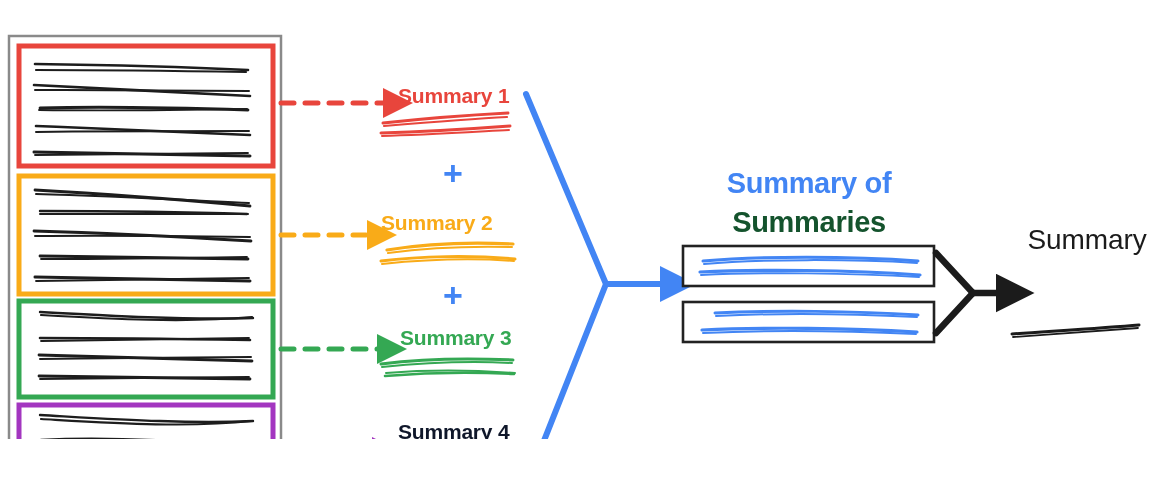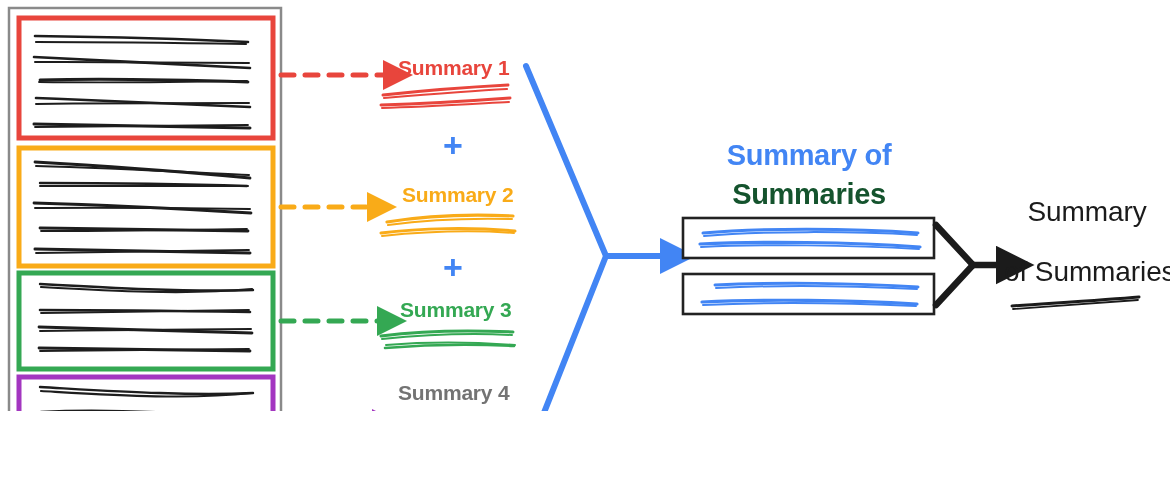--- a/index.html
+++ b/index.html
@@ -9,20 +9,21 @@
   }
   body {
     font-family: "Liberation Sans", sans-serif;
   }
   #canvas {
     position: relative;
     width: 1170px;
     height: 411px;
     background: #ffffff;
     overflow: hidden;
+    margin-top: 28px;
   }
   #canvas svg.layer {
     position: absolute;
     left: 0;
     top: 0;
     width: 1170px;
     height: 495px;
   }
   .lbl {
     position: absolute;
@@ -216,27 +217,26 @@
     <g stroke="#1b1b1b" fill="none" stroke-linecap="round">
       <path d="M1012,306 C1055,303 1105,300 1139,297" stroke-width="3"></path>
       <path d="M1013,309 C1056,306 1106,302 1138,300" stroke-width="1.8"></path>
     </g>
   </svg>
 
   <div class="lbl summary-label" style="left:398px; top:56px; color:#E8453C;">Summary 1</div>
 
   <div class="lbl plus-sign" style="left:443px; top:128px; color:#4285F4;">+</div>
 
-  <div class="lbl summary-label" style="left:402px; top:183px; color:#F9AB18;">Summary 2</div>
+  <div class="lbl summary-label" style="left:381px; top:183px; color:#F9AB18;">Summary 2</div>
 
   <div class="lbl plus-sign" style="left:443px; top:250px; color:#4285F4;">+</div>
 
   <div class="lbl summary-label" style="left:400px; top:298px; color:#34A853;">Summary 3</div>
 
-  <div class="lbl summary-label" style="left:398px; top:381px; color:#737373;text-align:center;">Summary 4</div>
+  <div class="lbl summary-label" style="left:398px; top:392px; color:#0f172a;text-align:center;">Summary 4</div>
 
   <div class="lbl sos-title" style="left:683px; top:138px; width:252px; color:#4285F4;">Summary of</div>
   <div class="lbl sos-title" style="left:683px; top:177px; width:252px; color:#14532d;">Summaries</div>
 
   <div class="lbl final-title" style="left:1004px; top:195px; width:166px;">Summary</div>
-  <div class="lbl final-title" style="left:1004px; top:255px; width:166px;">of Summaries</div>
 
 </div>
 
 </body></html>

